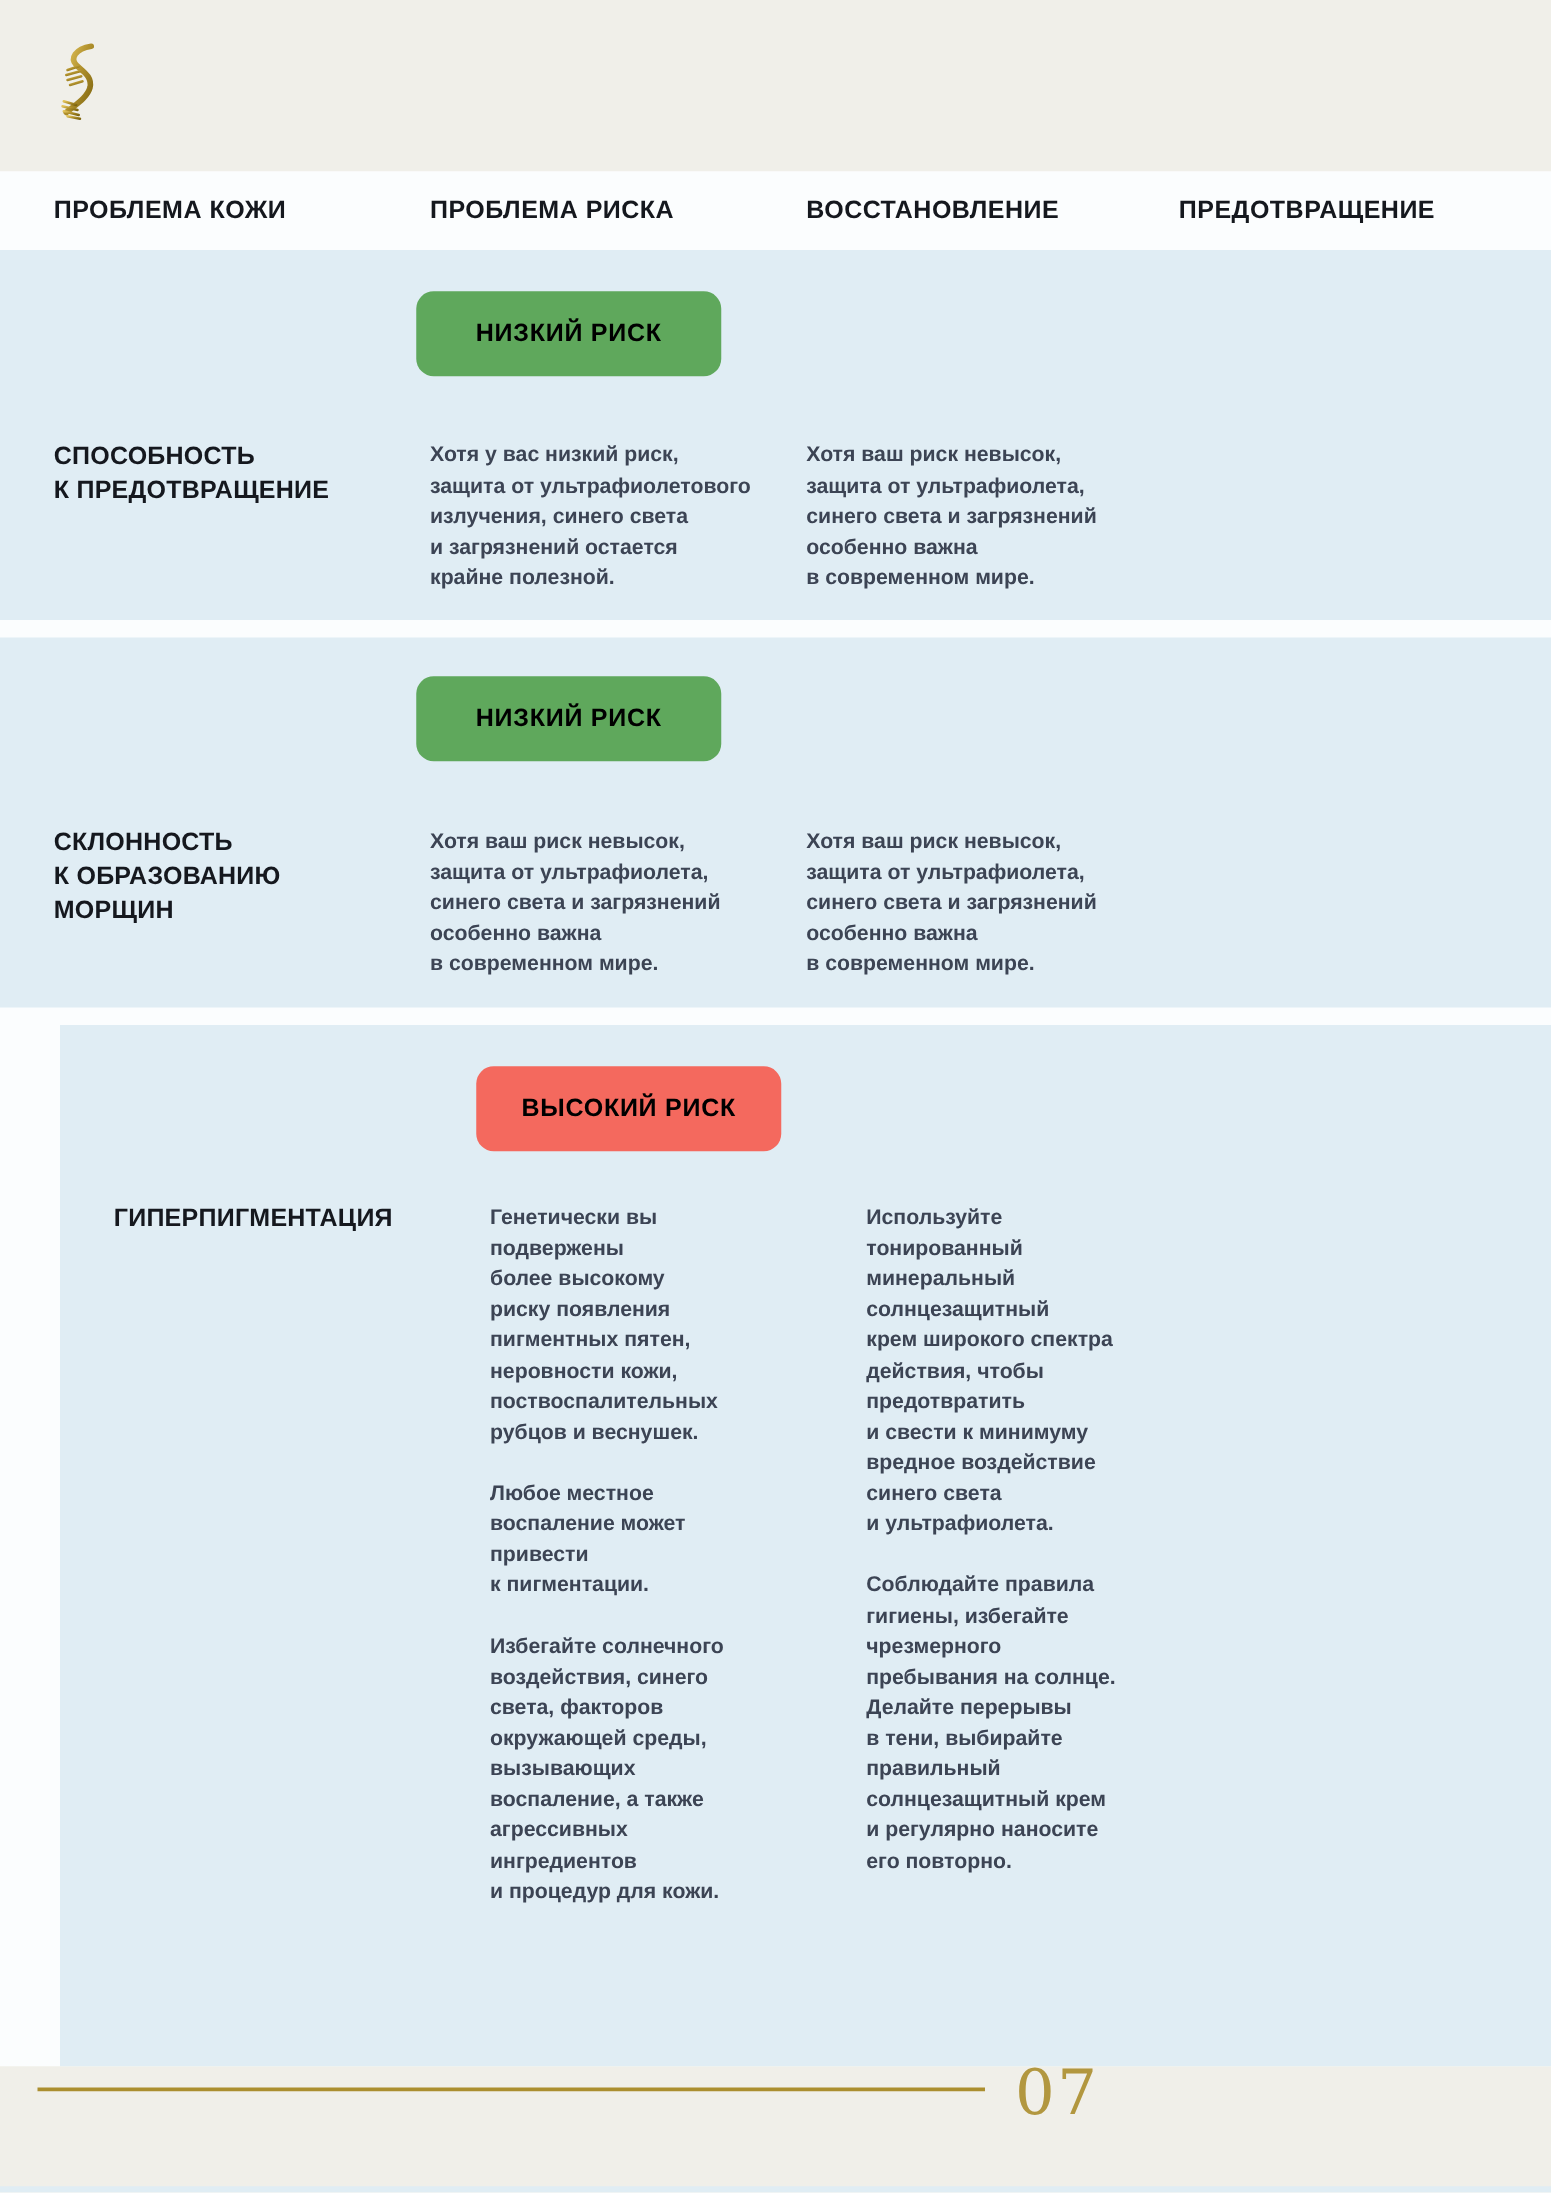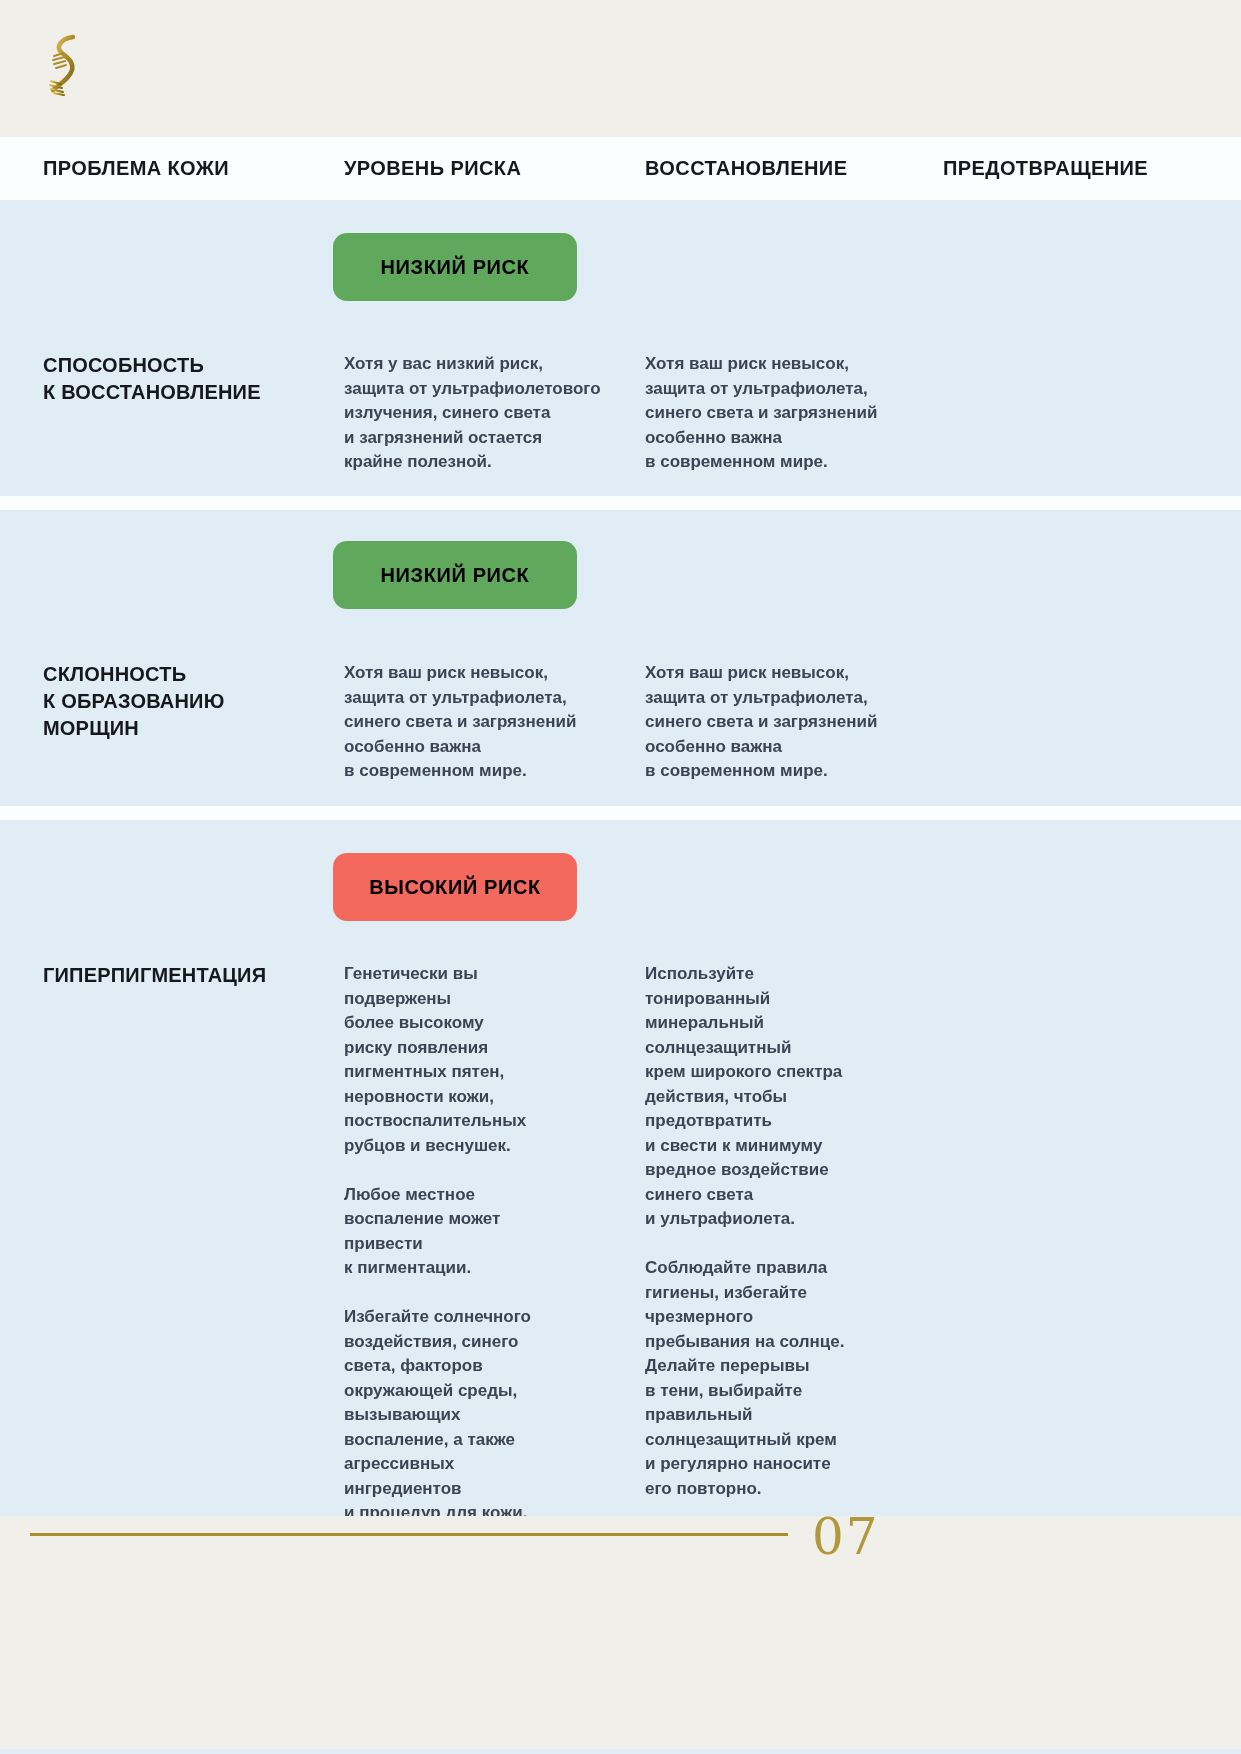--- a/index.html
+++ b/index.html
@@ -34,21 +34,21 @@
   }
   .card{
     background:var(--card-bg);
     margin-bottom:14px;
     padding:0 35px 0 43px;
     overflow:hidden;
   }
   .card:last-child{margin-bottom:0;}
   .card-1{height:296px;}
   .card-2{height:296px;}
-  .card-3{height:696px;}
+  .card-3{height:833px;margin-left:48px;}
   .badge-row{margin-left:290px;}
   .card-1 .badge-row{padding-top:33px;}
   .card-2 .badge-row{padding-top:31px;}
   .card-3 .badge-row{padding-top:33px;}
   .badge{
     width:244px;height:68px;border-radius:14px;
     display:flex;align-items:center;justify-content:center;
     color:#000000;font-size:20px;font-weight:700;letter-spacing:0.6px;
     white-space:nowrap;
   }
@@ -110,36 +110,36 @@
           <path d="M5 55 L17 58"></path>
           <path d="M8 59 L18 61"></path>
       </g>
     </svg>
   </div>
 </div>
 
 <div class="band">
   <div class="header-row">
     <div class="hcol">ПРОБЛЕМА КОЖИ</div>
-    <div class="hcol">УРОВЕНЬ РИСКА</div>
+    <div class="hcol">ПРОБЛЕМА РИСКА</div>
     <div class="hcol">ВОССТАНОВЛЕНИЕ</div>
     <div class="hcol">ПРЕДОТВРАЩЕНИЕ</div>
   </div>
 
   <main>
 
     <section class="card card-1">
       <div class="badge-row">
         <div class="badge" data-level="low">
           <span>НИЗКИЙ РИСК</span>
         </div>
       </div>
       <div class="text-row">
         <h3 class="row-title">СПОСОБНОСТЬ
-К ВОССТАНОВЛЕНИЕ</h3>
+К ПРЕДОТВРАЩЕНИЕ</h3>
         <p class="body-text">Хотя у вас низкий риск,
 защита от ультрафиолетового
 излучения, синего света
 и загрязнений остается
 крайне полезной.</p>
         <p class="body-text">Хотя ваш риск невысок,
 защита от ультрафиолета,
 синего света и загрязнений
 особенно важна
 в современном мире.</p>

